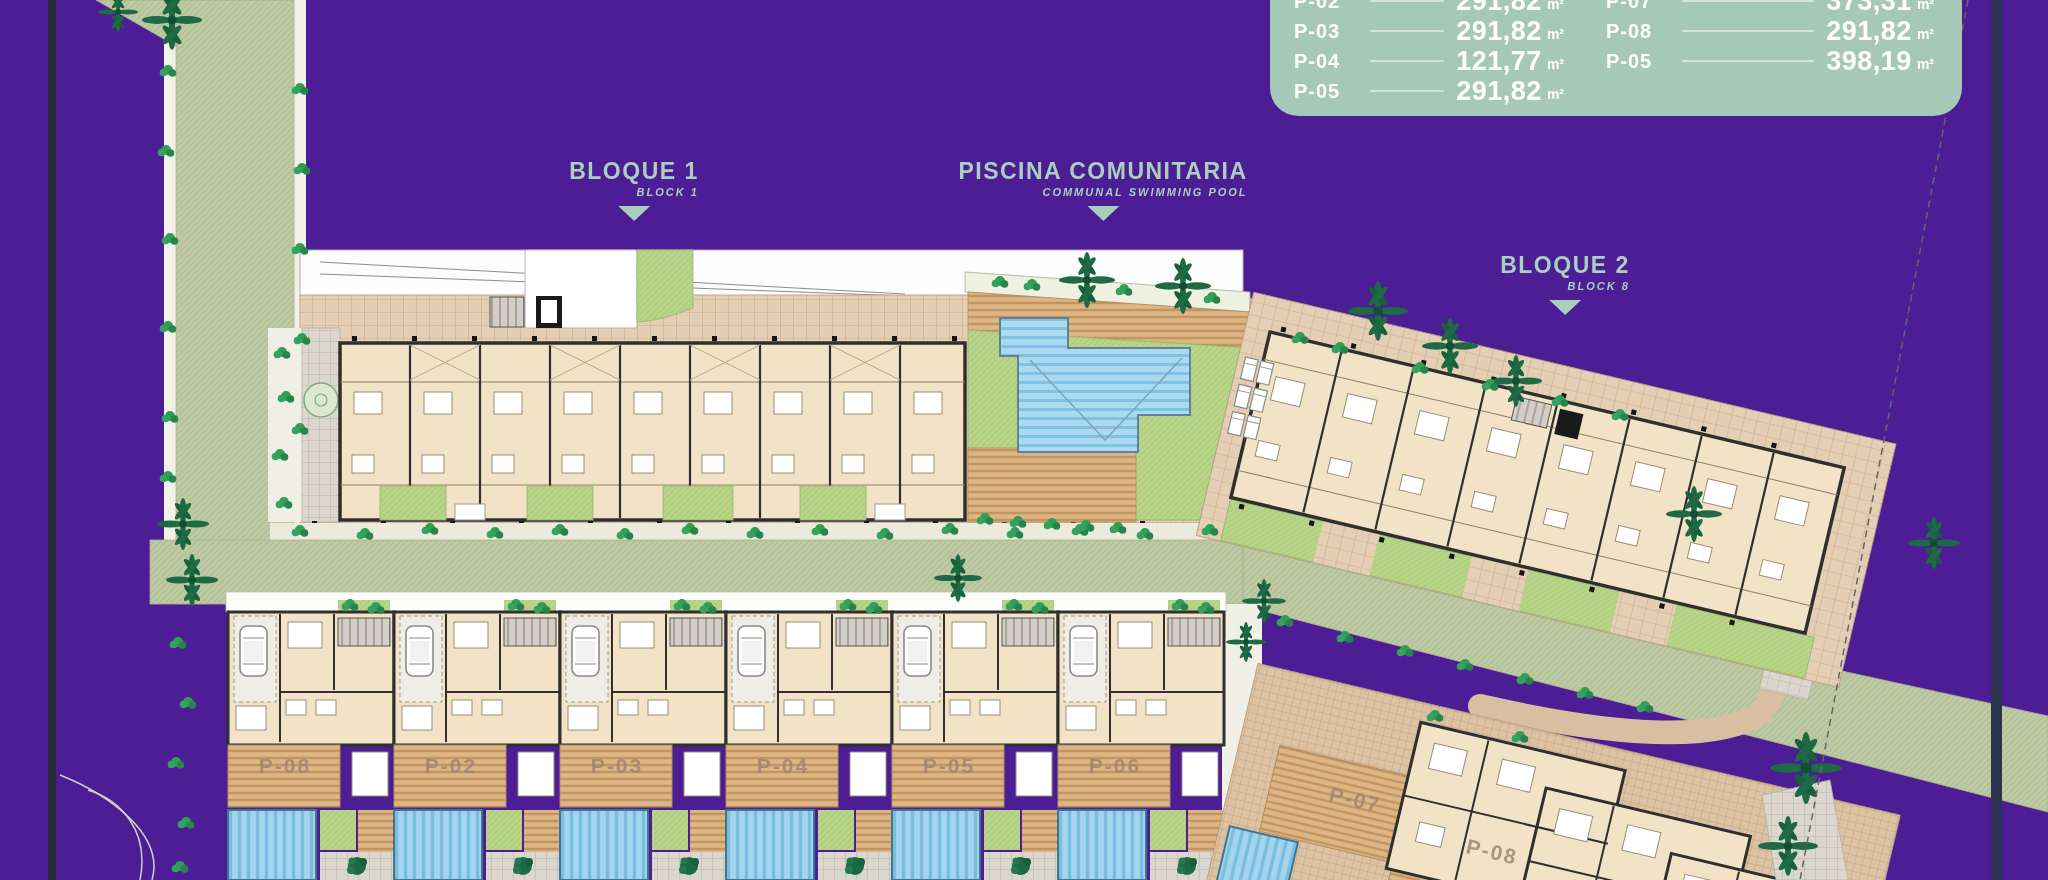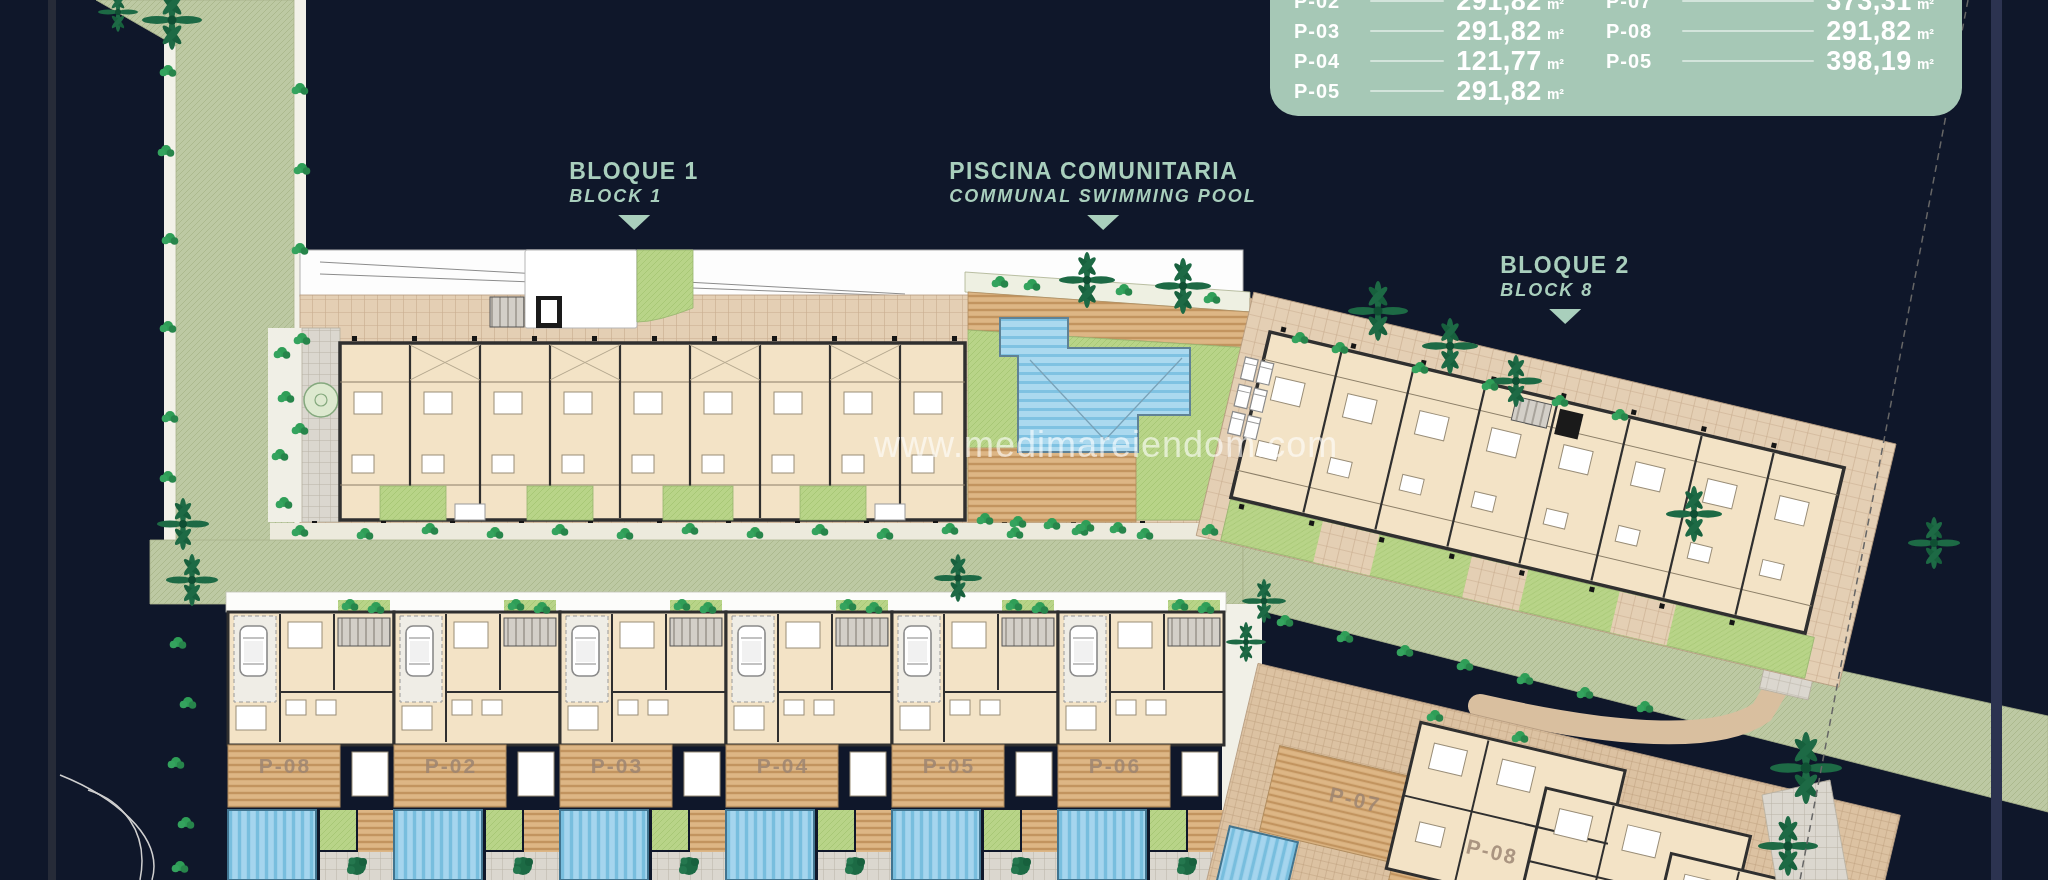--- a/index.html
+++ b/index.html
@@ -1,35 +1,35 @@
 <!DOCTYPE html>
 <html><head>
 <meta charset="utf-8">
 <style>
   html,body{margin:0;padding:0;background:#ffffff;}
-  .canvas{position:relative;width:2048px;height:880px;overflow:hidden;background:#0f172a;
+  .canvas{position:relative;width:2048px;height:880px;overflow:hidden;background:#4c1d95;
           font-family:"Liberation Sans", sans-serif;}
   .canvas svg{position:absolute;left:0;top:0;}
 
   
   .legend{position:absolute;left:1270px;top:-32px;width:692px;height:148px;
           background:#a6c8b6;border-radius:0 0 28px 28px;
           padding:18px 28px 0 24px;box-sizing:border-box;
           display:grid;grid-template-columns:270px 1fr;column-gap:42px;color:#fff;}
   .lg-col{display:flex;flex-direction:column;}
   .lg-row{display:flex;align-items:center;height:30px;}
   .lg-plot{font-weight:bold;font-size:20px;letter-spacing:1px;min-width:64px;}
   .lg-lead{flex:1;height:2px;background:rgba(255,255,255,.5);margin:0 12px;border-radius:1px;}
   .lg-val{font-weight:bold;font-size:27px;letter-spacing:.5px;}
   .lg-u{font-size:14px;font-weight:bold;margin-left:5px;position:relative;top:3px;}
 
   
-  .plan-label{position:absolute;text-align:left;color:#a9cfbd;transform:translateX(-50%);}
+  .plan-label{position:absolute;text-align:right;color:#a9cfbd;transform:translateX(-50%);}
   .pl-title{font-size:23px;font-weight:bold;letter-spacing:1.5px;}
-  .pl-sub{font-size:18px;font-style:italic;font-weight:bold;letter-spacing:2px;margin-top:1px;}
+  .pl-sub{font-size:11px;font-style:italic;font-weight:bold;letter-spacing:2px;margin-top:1px;}
   .pl-tri{width:0;height:0;border-left:16px solid transparent;border-right:16px solid transparent;
           border-top:15px solid #a9cfbc;margin:8px auto 0;}
 
   
   .unit-label{position:absolute;font-size:21px;font-weight:bold;color:#9b8472;opacity:.82;
               letter-spacing:2px;transform:translate(-50%,-50%);}
   .unit-label.tilt{transform:translate(-50%,-50%) rotate(13deg);}
 
   
   .watermark{position:absolute;left:874px;top:424px;font-size:36px;color:rgba(255,255,255,.6);
@@ -628,15 +628,14 @@
 
   <div class="unit-label" style="left:285px;top:766px;">P-08</div>
   <div class="unit-label" style="left:451px;top:766px;">P-02</div>
   <div class="unit-label" style="left:617px;top:766px;">P-03</div>
   <div class="unit-label" style="left:783px;top:766px;">P-04</div>
   <div class="unit-label" style="left:949px;top:766px;">P-05</div>
   <div class="unit-label" style="left:1115px;top:766px;">P-06</div>
   <div class="unit-label tilt" style="left:1355px;top:800px;">P-07</div>
   <div class="unit-label tilt" style="left:1492px;top:852px;">P-08</div>
 
-  <div class="watermark">www.medimareiendom.com</div>
 
 </div>
 
 </body></html>

